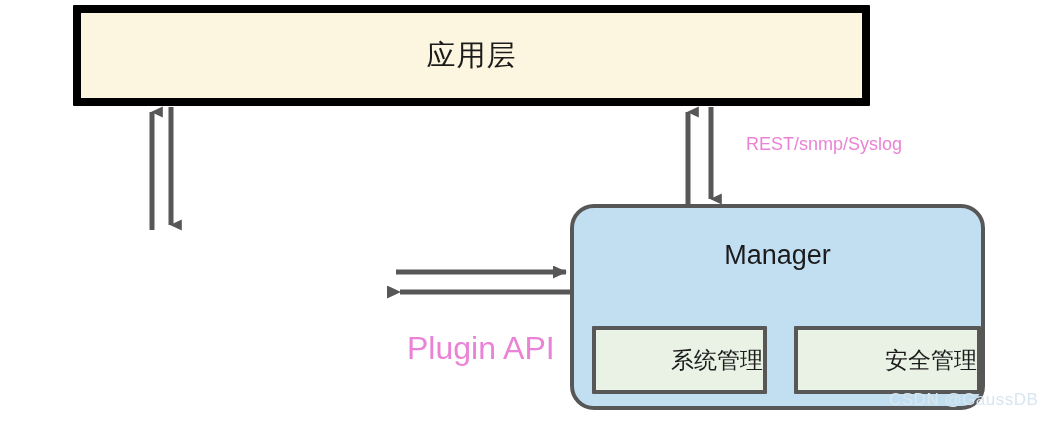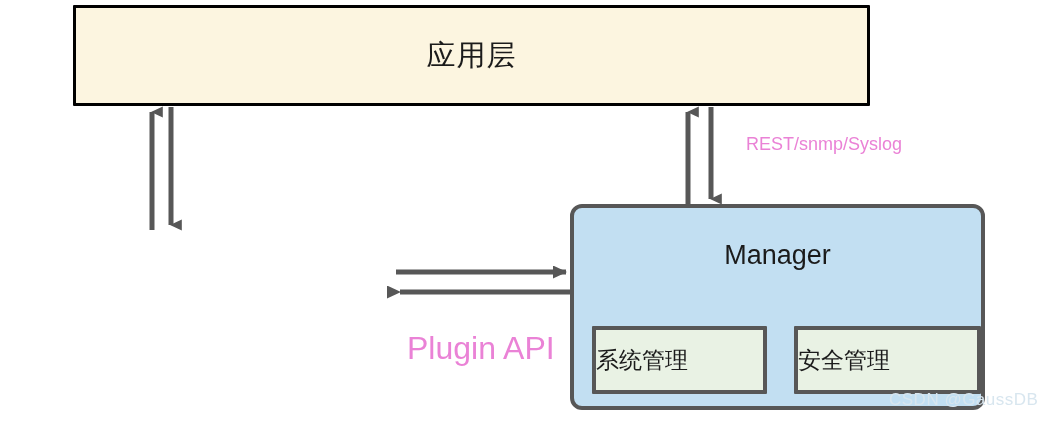--- a/index.html
+++ b/index.html
@@ -26,21 +26,21 @@
     color: #1b1b1b;
   }
 
   
   #app-layer-node {
     left: 73px;
     top: 5px;
     width: 797px;
     height: 101px;
     background: #fcf5e0;
-    border: 3px solid #000000;
+    border: 8px solid #000000;
     border-radius: 1px;
   }
   #app-layer-node .node-label {
     font-size: 29px;
     letter-spacing: 1px;
   }
 
   
   #gaussdb-node {
     left: 10px;
@@ -56,21 +56,21 @@
   }
 
   
   #manager-node {
     left: 570px;
     top: 204px;
     width: 415px;
     height: 206px;
     background: #c2dff2;
     border: 4px solid #575757;
-    border-radius: 12px;
+    border-radius: 24px;
     display: block;
   }
   #manager-title {
     position: absolute;
     left: 0;
     top: 32px;
     width: 100%;
     text-align: center;
     font-size: 27px;
     color: #1b1b1b;
@@ -79,21 +79,21 @@
   
   .submodule {
     position: absolute;
     box-sizing: border-box;
     height: 68px;
     background: #e9f2e4;
     border: 4px solid #575757;
     border-radius: 1px;
     display: flex;
     align-items: center;
-    justify-content: flex-start;
+    justify-content: flex-end;
     font-size: 23px;
     color: #1b1b1b;
   }
   #submodule-system {
     left: 18px;
     top: 118px;
     width: 175px;
   }
   #submodule-security {
     left: 220px;

